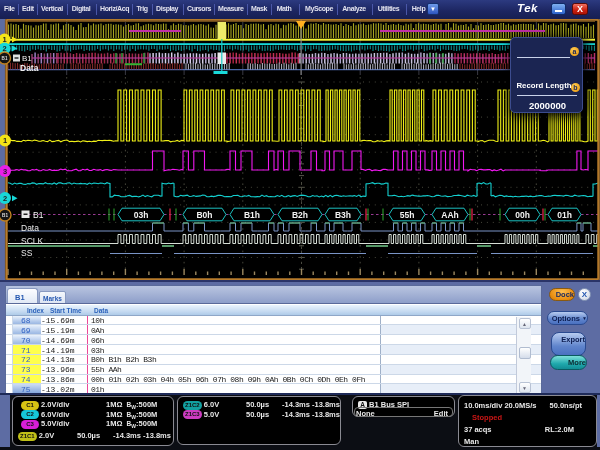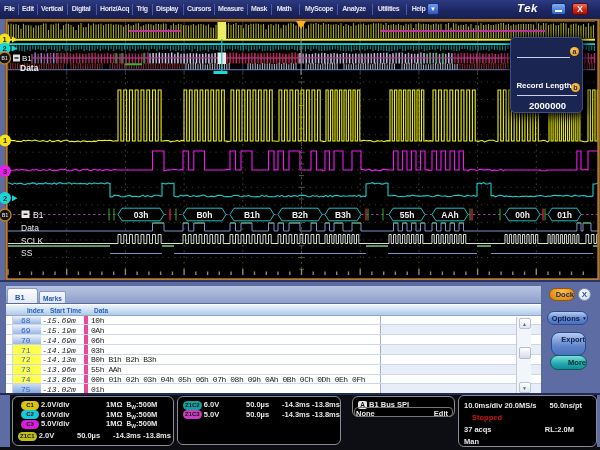--- a/index.html
+++ b/index.html
@@ -27,21 +27,21 @@
 #tab2 { position:absolute; left:33px; top:5px; width:27px; height:14px; background:linear-gradient(#f4f7fc,#dce4f2); border:1px solid #8899c0; border-radius:2px 2px 0 0; color:#2457b0; font-size:6.5px; font-weight:bold; text-align:center; padding-top:3px; }
 #tbl { position:absolute; left:5px; top:21px; width:537px; height:91.5px; background:#fff; border:1px solid #5a6a9a; overflow:hidden; }
 #thead { height:10.5px; margin-top:1px; background:linear-gradient(#eaf4fd,#c2d8f0 70%,#aecbe8); border-bottom:1px solid #8fa7c8; position:relative; color:#2b62bb; font-size:6.5px; font-weight:bold; }
 #thead span { position:absolute; top:1.5px; }
 .trow { display:flex; height:9.85px; border-bottom:1px solid #ccd8e8; font-family:"Liberation Mono",monospace; font-size:8px; color:#1a1a1a; }
 .c0 { width:7px; border-right:1px solid #ccd8e8; }
 .c1 { width:28px; color:#3464c4; padding:0.5px 0 0 8px; font-size:8px; }
 .c1.b { background:linear-gradient(#eaf2fc,#a9c2e8 80%,#9cb8e2); }
 .c1.y { background:#ffff4d; }
 .c1.s { background:linear-gradient(#ccdcf4,#86a8dc); }
-.c2 { width:47px; text-align:center; padding:0.5px 7px 0 0; border-right:4px solid #ec4899;font-style:italic; }
+.c2 { width:47px; text-align:left; padding:0.5px 7px 0 0; border-right:1px solid #ec4899; }
 .c3 { width:293px; padding:0.5px 0 0 3px; border-right:1px solid #9fb0c8; letter-spacing:-0.45px; }
 .c4 { flex:1; }
 .trow:nth-child(odd) .c4 { background:#e7eef8; }
 #vscroll { position:absolute; left:516px; top:35px; width:15px; height:77px; background:#f2f5f9; border-left:1px solid #c2cada; }
 .sbtn { position:absolute; left:1.5px; width:12px; height:11px; background:linear-gradient(#ffffff,#dde4ee); border:1px solid #b8c2d4; border-radius:2px; font-size:5px; color:#667; text-align:center; line-height:10px; }
 #sthumb { position:absolute; left:1.5px; top:30px; width:12px; height:12px; background:linear-gradient(#ffffff,#d4dcea); border:1px solid #b0bcd0; border-radius:2px; }
 
 .pill { position:absolute; border-radius:8px; text-align:right; font-weight:bold; }
 #dock { left:549px; top:6px; width:26px; height:13px; background:radial-gradient(ellipse at 50% 25%,#ffc050,#e88d10 70%,#c87408); border:1px solid #8a5a10; color:#1c2a60; font-size:7.5px; line-height:12px; border-radius:7px; }
 #xbtn { left:578px; top:6px; width:13px; height:13px; border-radius:50%; background:radial-gradient(circle at 35% 30%,#ffffff,#c8d2e2); border:1px solid #8898b8; color:#2457b0; font-size:8px; font-weight:bold; text-align:center; line-height:11px; position:absolute; }

